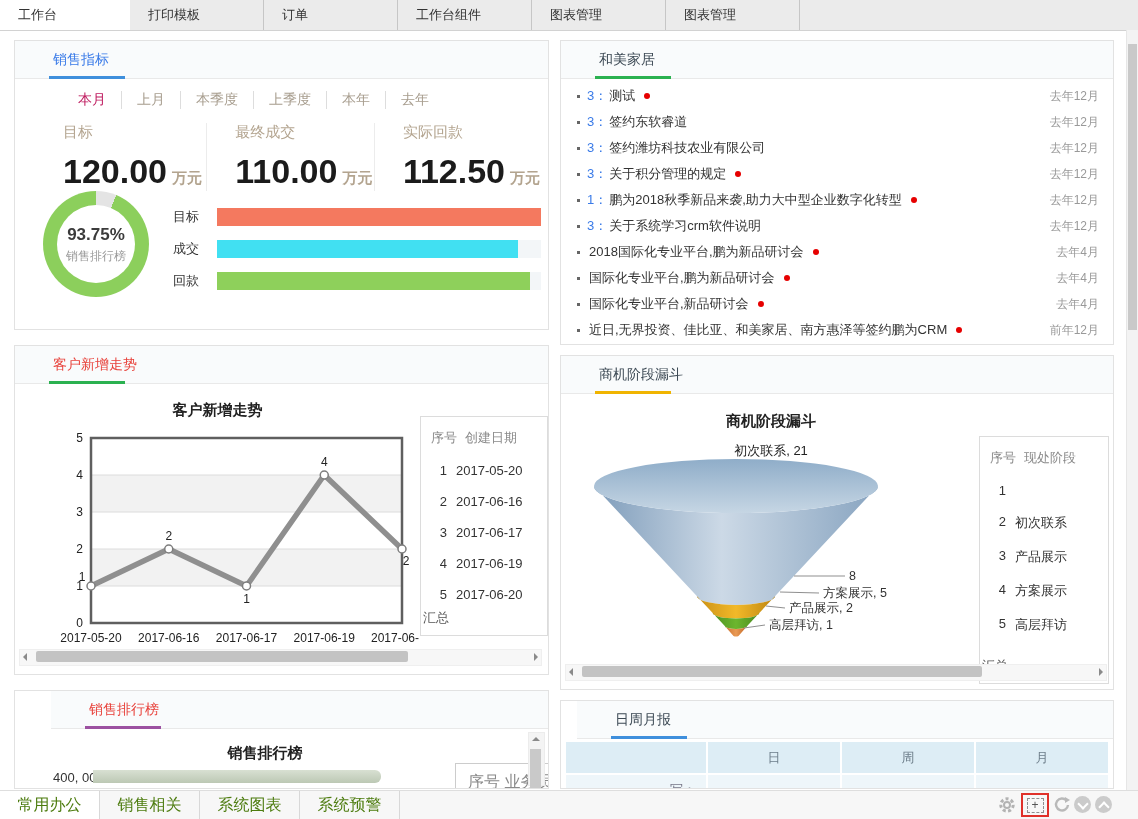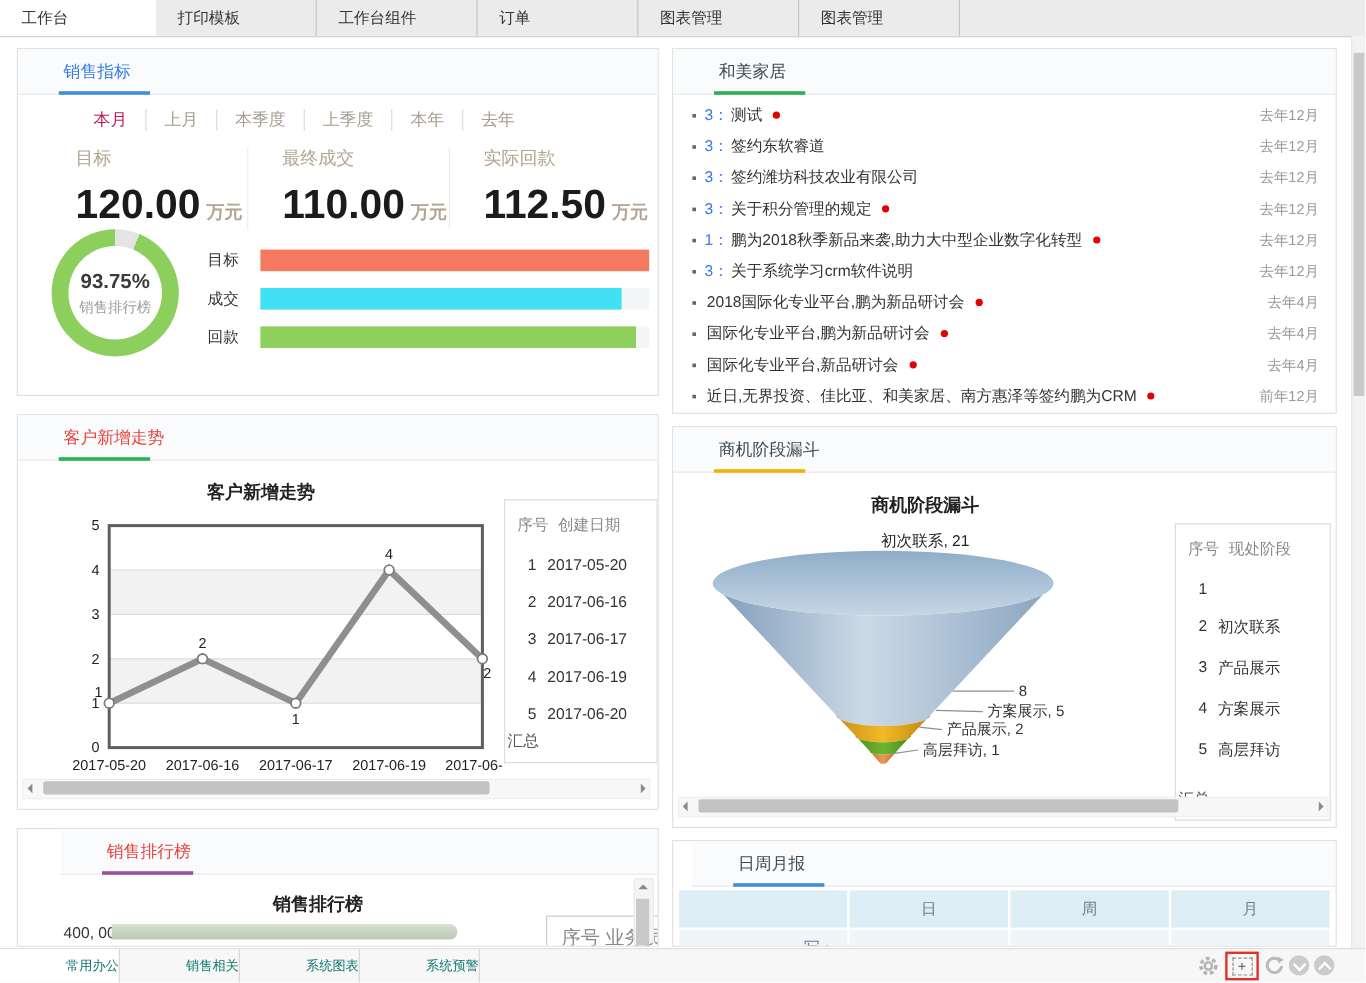--- a/index.html
+++ b/index.html
@@ -105,21 +105,21 @@
   .rep-cell{background:#ddedf5;height:31px;line-height:31px;text-align:center;font-size:13px;color:#6d7e8a;margin-right:2px;}
   .rep-cell:last-child{margin-right:0;}
   .rep-cell.c0{width:140px;text-align:right;padding-right:10px;box-sizing:border-box;}
   .rep-cell.cx{flex:1;}
   .rep-row.r2 .rep-cell{background:#eef6fa;height:30px;line-height:30px;color:#778;}
   .pencil{vertical-align:middle;}
 
   
   #bottombar{position:absolute;left:0;top:790px;width:1138px;height:29px;background:#f7f7f7;border-top:1px solid #dedede;box-sizing:border-box;}
   #bottom-tabs{display:flex;height:28px;}
-  .bottom-tab{width:99px;line-height:28px;text-align:right;font-size:11px;color:#0f766e;border-right:1px solid #d8d8d8;cursor:pointer;}
+  .bottom-tab{width:99px;line-height:28px;text-align:center;font-size:16px;color:#4d7c0f;border-right:1px solid #d8d8d8;cursor:pointer;}
   .bottom-tab.active{background:#fff;}
   #dock-icons{position:absolute;right:0;top:0;height:28px;}
   .dock-ic{position:absolute;top:5px;}
   #ic-gear{left:0;}
   #ic-addbox{left:23px;top:2px;width:24px;height:20px;border:2px solid #e0312a;display:flex;align-items:center;justify-content:center;}
   #ic-addbox .dash{width:15px;height:13px;border:1px dashed #8f8f8f;text-align:center;line-height:13px;font-size:12px;color:#555;}
   #ic-refresh{left:55px;}
   .circ{width:17px;height:17px;border-radius:50%;background:#cbcbcb;position:absolute;top:5px;}
   #ic-down{left:76px;}
   #ic-up{left:97px;}
@@ -132,22 +132,22 @@
   #page-scroll .pthumb{position:absolute;left:1px;top:14px;width:9px;height:286px;background:#c9c9c9;}
 </style>
 </head>
 <body>
 
 <div id="app">
 
   <div id="topbar">
       <div class="top-tab active"><span>工作台</span></div>
       <div class="top-tab"><span>打印模板</span></div>
+      <div class="top-tab"><span>订单</span></div>
       <div class="top-tab"><span>工作台组件</span></div>
-      <div class="top-tab"><span>订单</span></div>
       <div class="top-tab"><span>图表管理</span></div>
       <div class="top-tab"><span>图表管理</span></div>
     </div>
 
   <div class="panel" id="panel-sales">
     <div class="panel-header">
       <span class="panel-title" style="color: rgb(58, 123, 232);">销售指标</span>
       <div class="panel-underline" style="background: rgb(63, 143, 220);"></div>
     </div>
     <div id="period-tabs">

